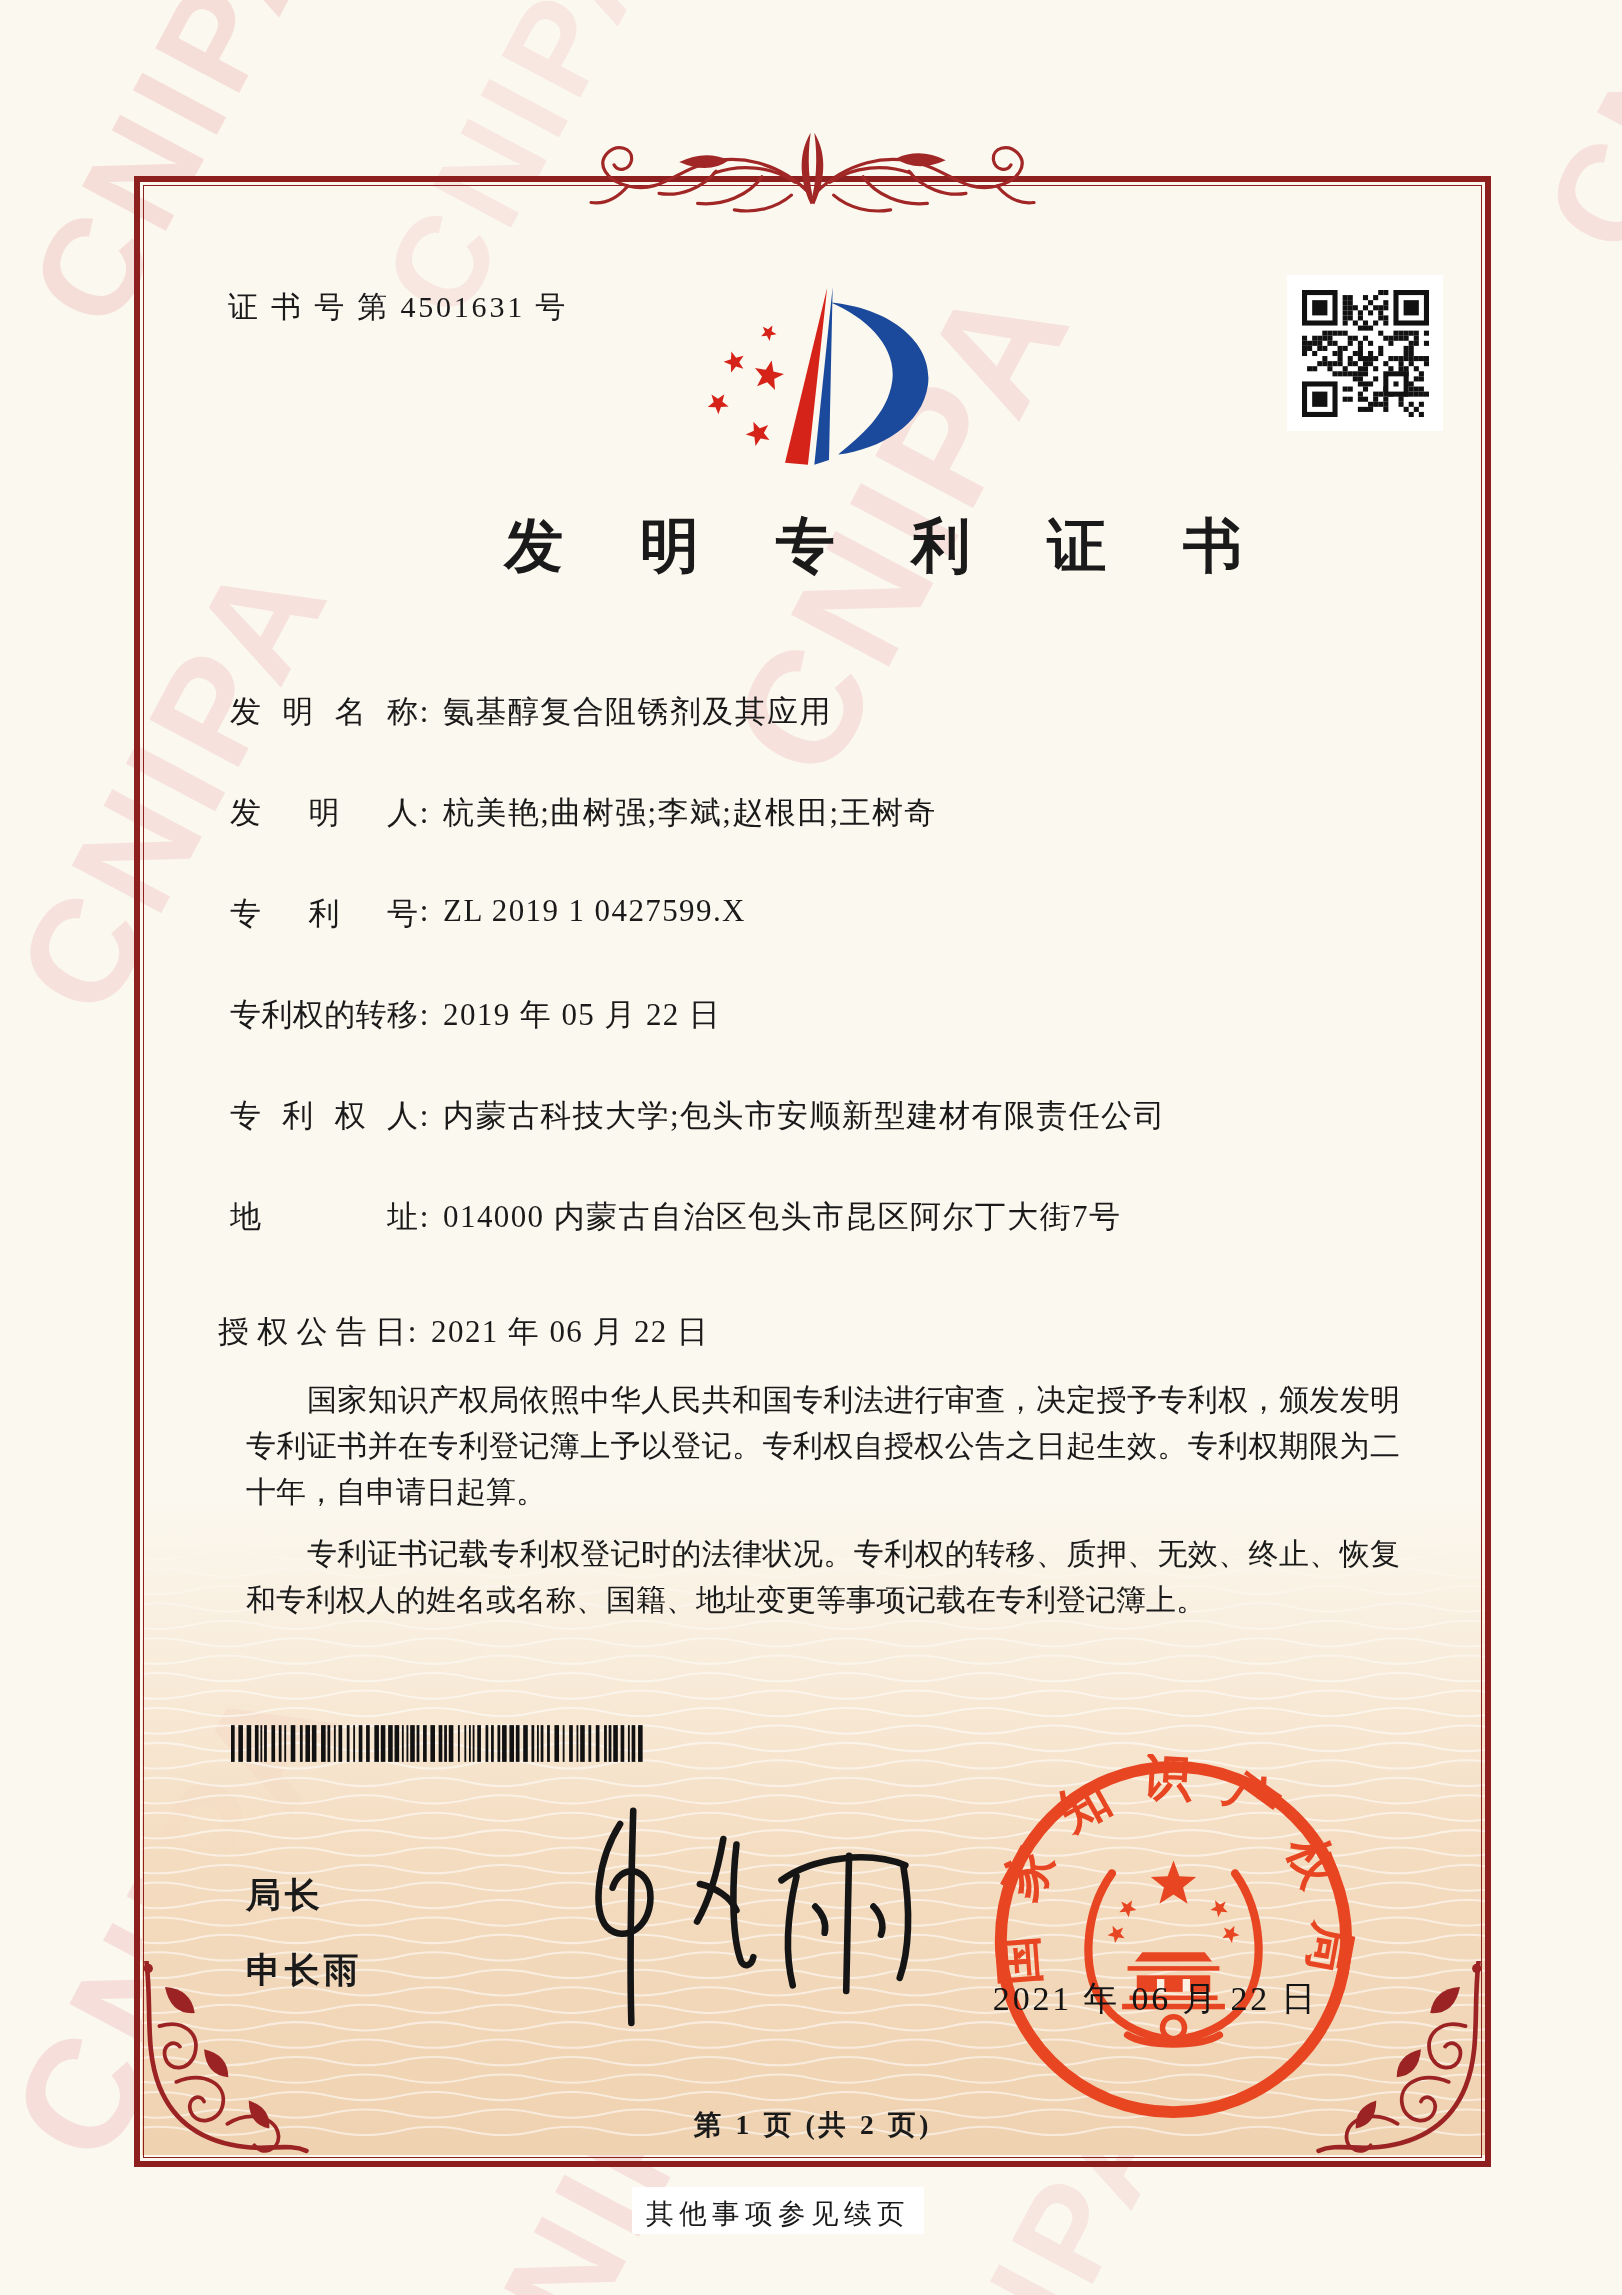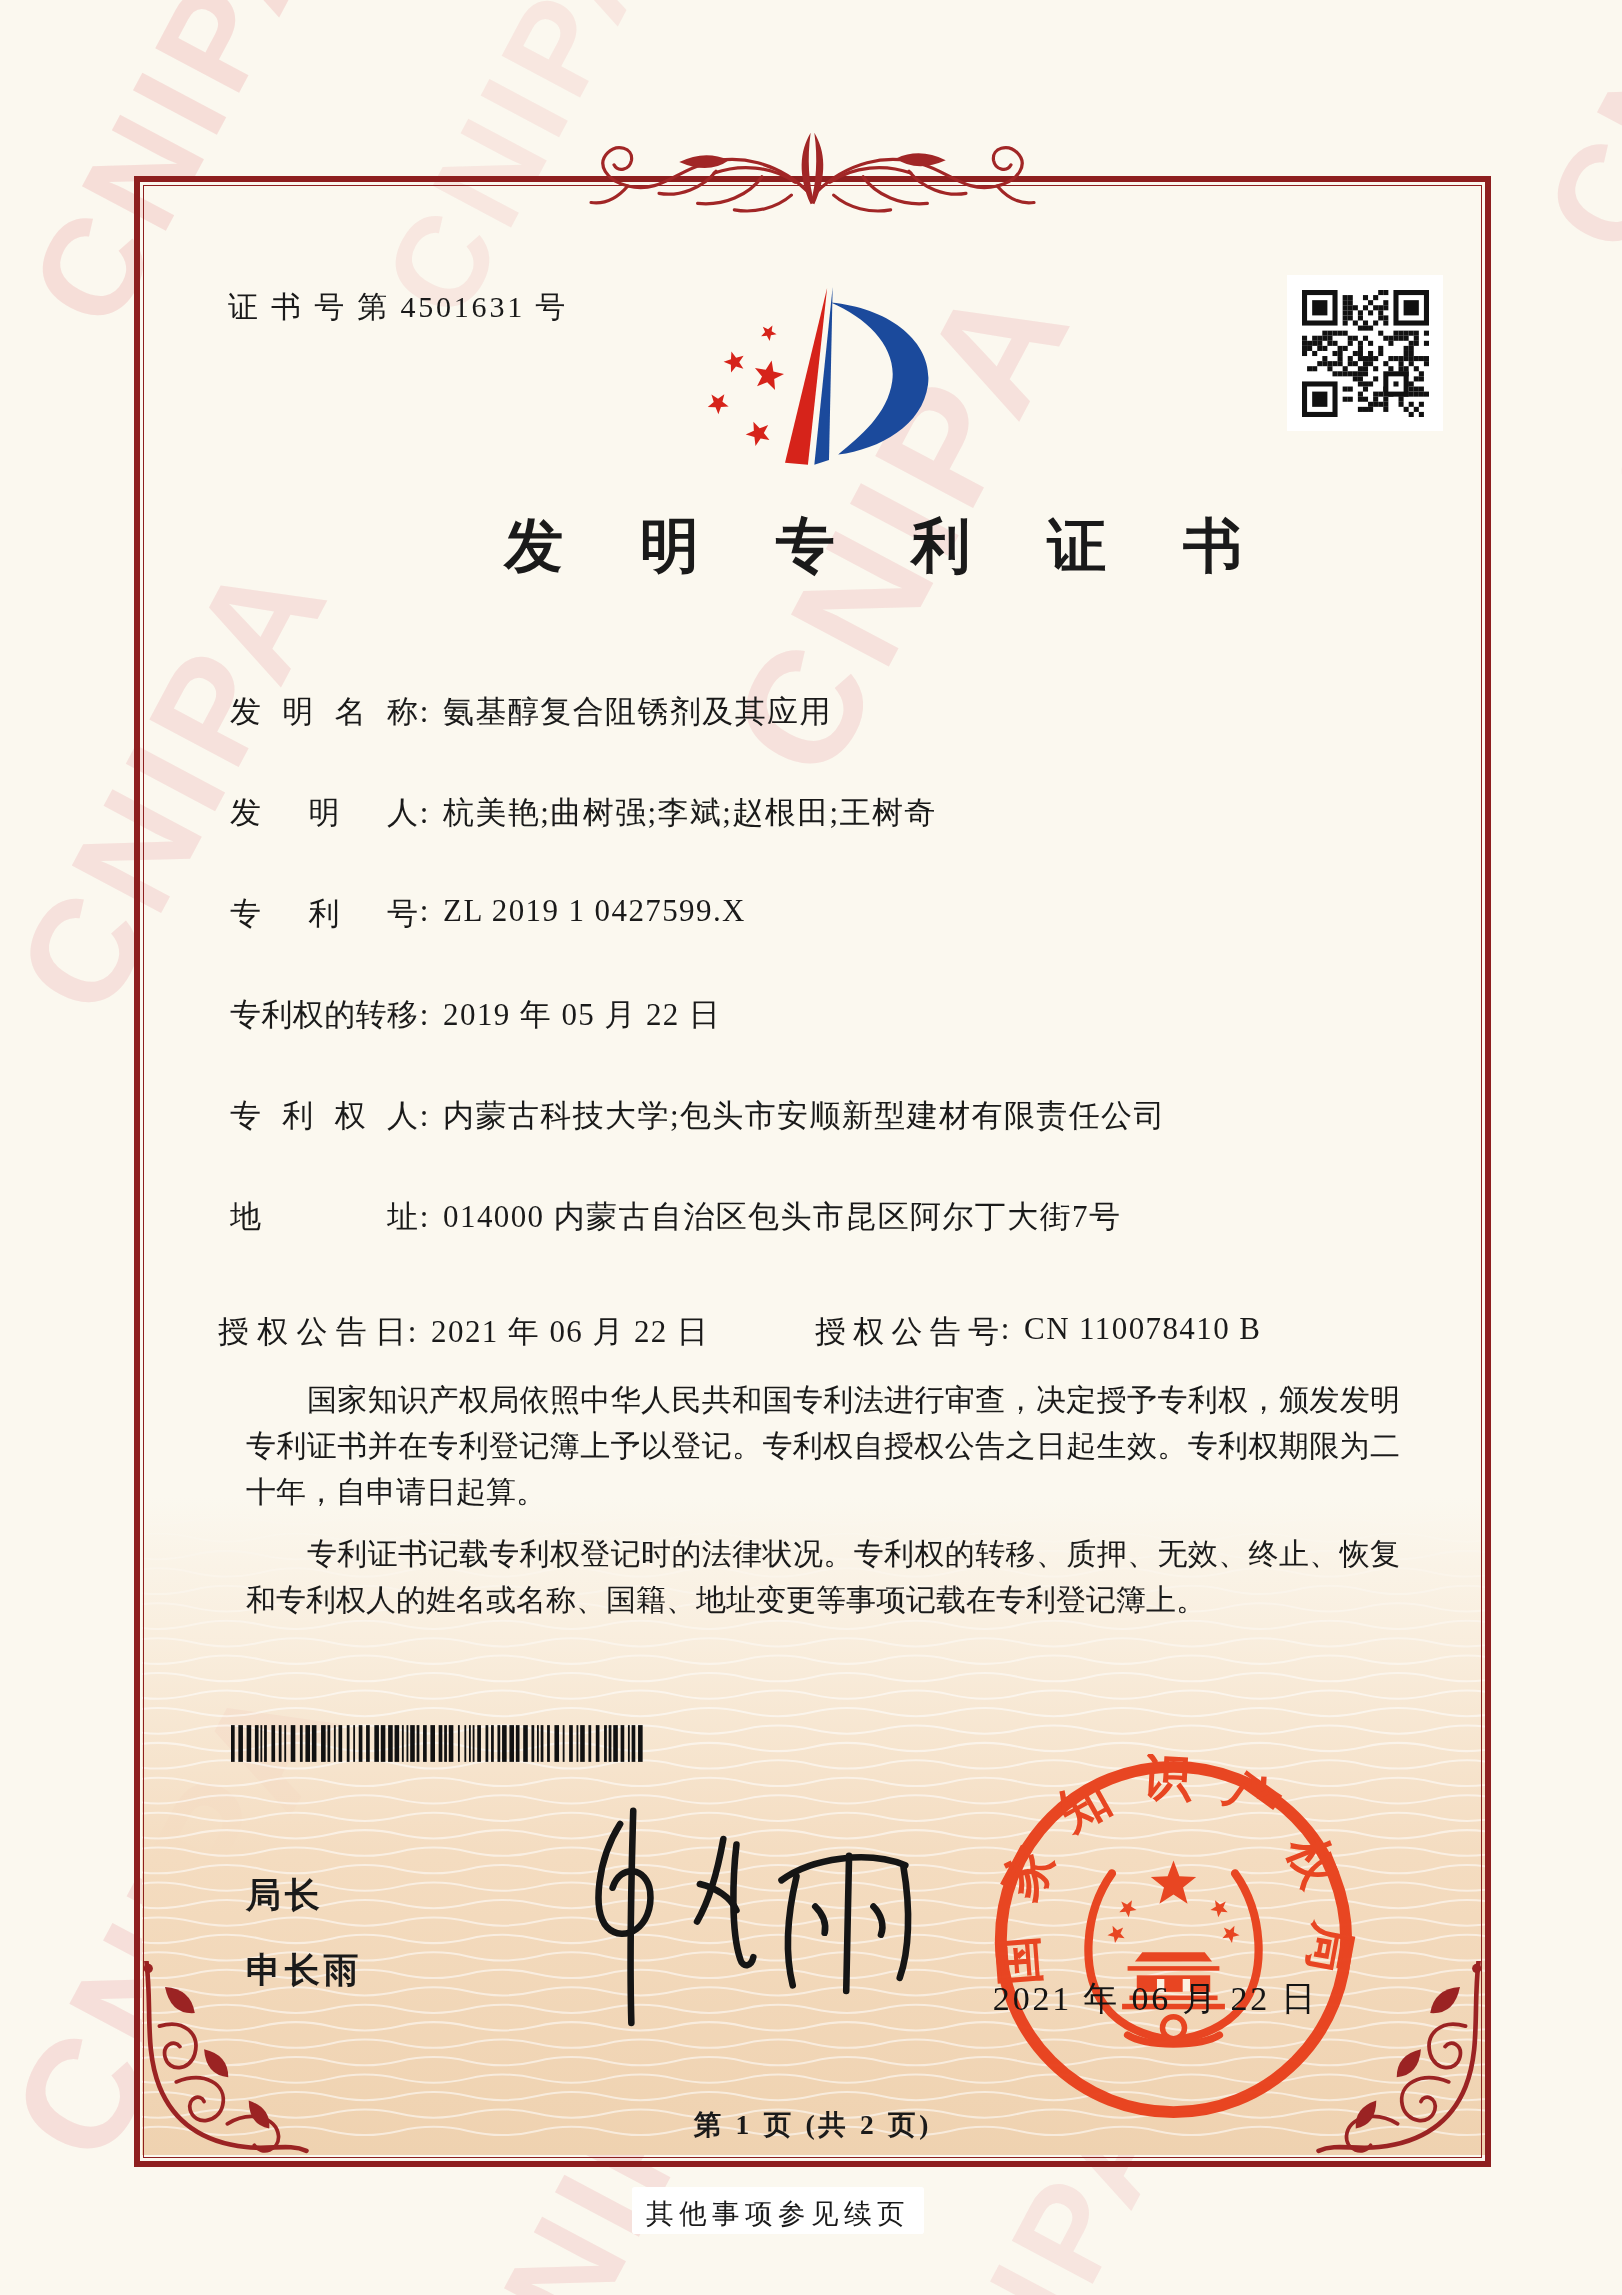--- a/index.html
+++ b/index.html
@@ -455,23 +455,20 @@
     <span class="flabel">专利权人</span><span class="fcolon">:</span><span class="fvalue">内蒙古科技大学;包头市安顺新型建材有限责任公司</span>
   </div>
 
   <div class="field-row">
     <span class="flabel">地址</span><span class="fcolon">:</span><span class="fvalue">014000  内蒙古自治区包头市昆区阿尔丁大街7号</span>
   </div>
 </div>
 
 <div class="abs grant-row">
   <span class="flabel">授权公告日</span><span class="fcolon">:</span><span class="fvalue">2021 年 06 月 22 日</span>
-  <span class="grant-pair2">
-    <span class="flabel">授权公告号</span><span class="fcolon">:</span><span class="fvalue">CN 110078410 B</span>
-  </span>
 </div>
 
 <div class="abs body-text">
   <p>国家知识产权局依照中华人民共和国专利法进行审查，决定授予专利权，颁发发明专利证书并在专利登记簿上予以登记。专利权自授权公告之日起生效。专利权期限为二十年，自申请日起算。</p>
   <p>专利证书记载专利权登记时的法律状况。专利权的转移、质押、无效、终止、恢复和专利权人的姓名或名称、国籍、地址变更等事项记载在专利登记簿上。</p>
 </div>
 
 <svg class="abs barcode" id="barcode" width="419" height="37" viewBox="0 0 456 40">
     <rect x="0" y="0" width="4" height="40" fill="#111"></rect>
     <rect x="8" y="0" width="5" height="40" fill="#111"></rect>

